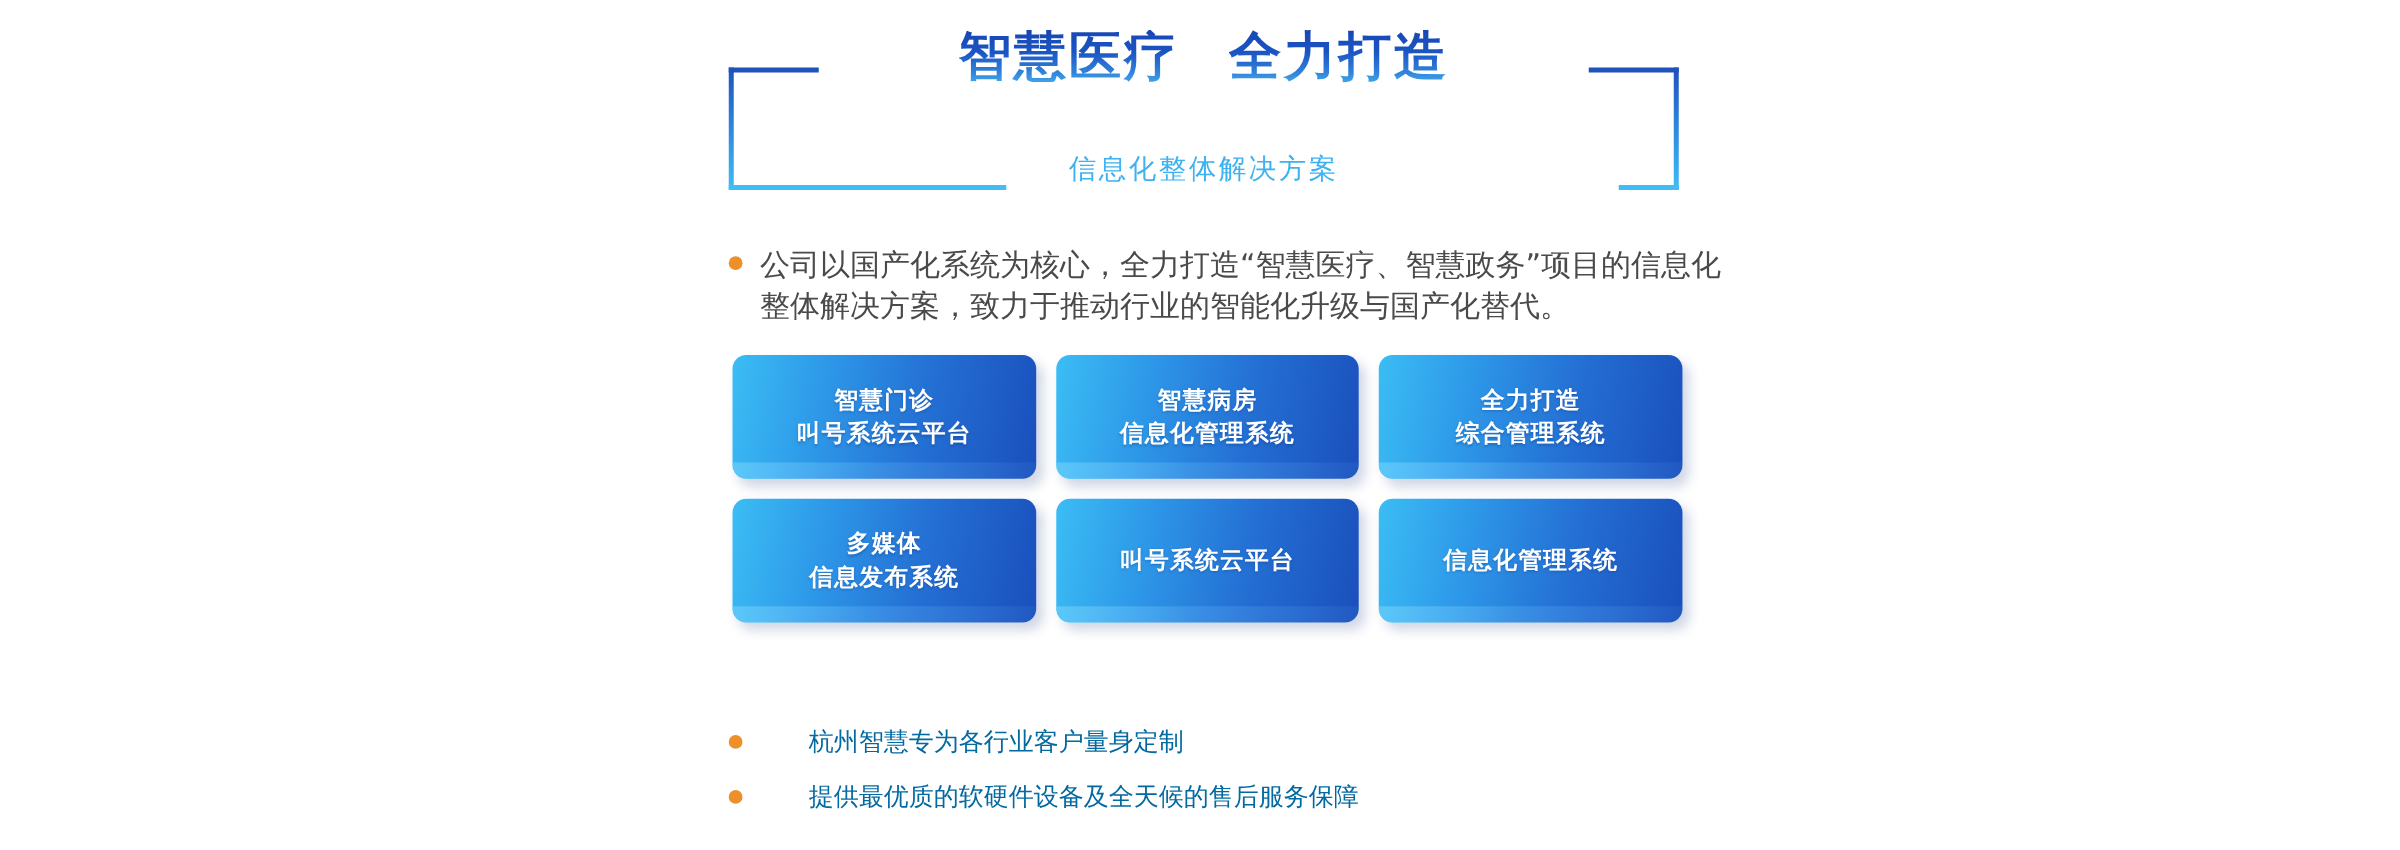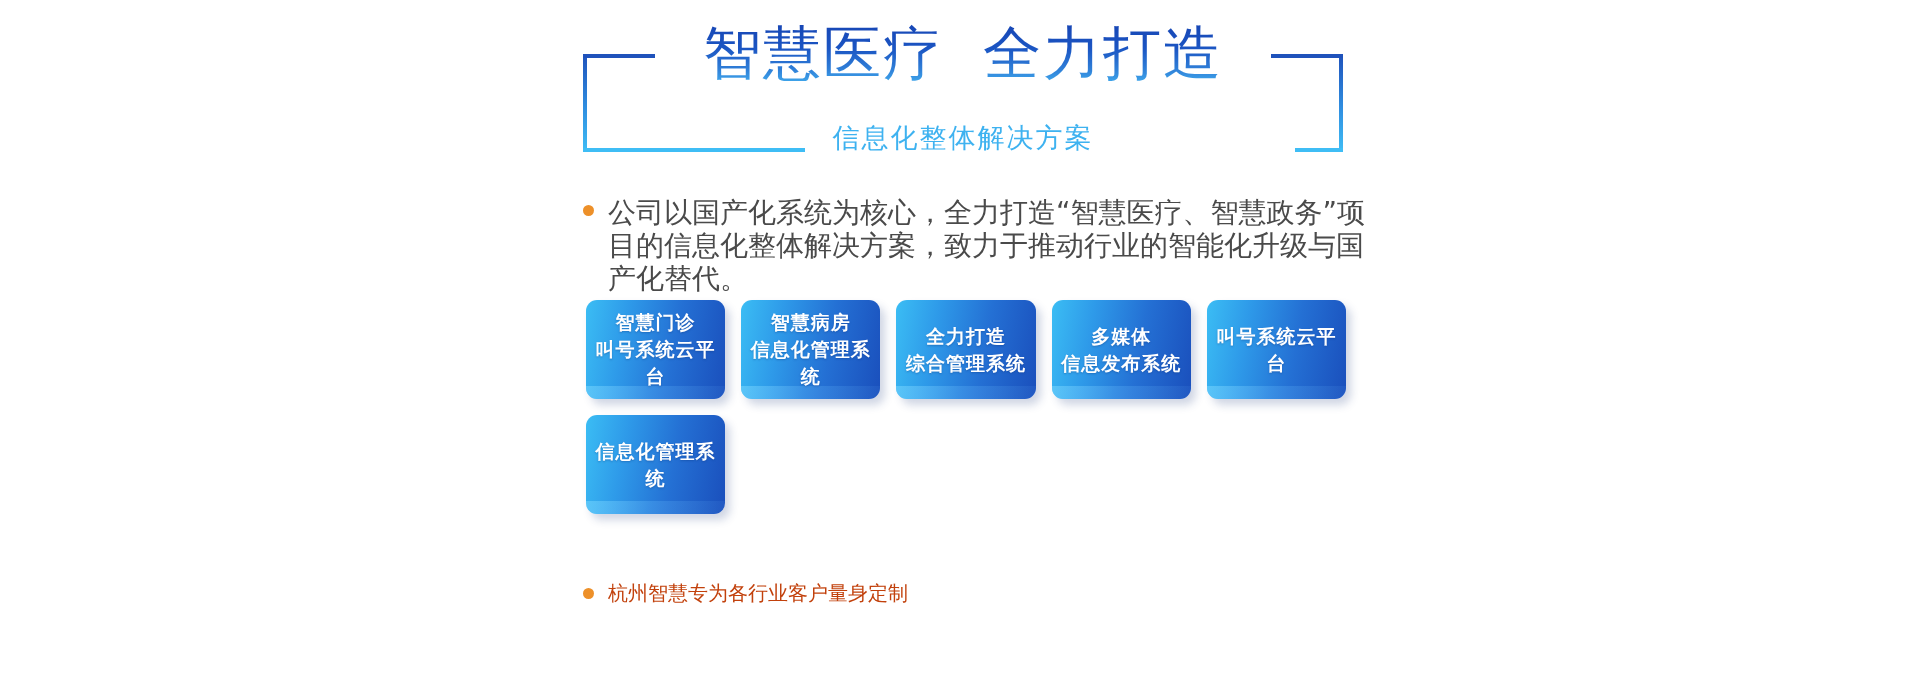--- a/index.html
+++ b/index.html
@@ -80,22 +80,22 @@
 
   .title-row {
     position: absolute;
     left: 0; top: 0;
     width: 760px;
     text-align: center;
     white-space: nowrap;
   }
   .title-main {
     display: inline-block;
-    font-size: 58px;
-    font-weight: 400;
+    font-size: 42px;
+    font-weight: 700;
     letter-spacing: 2px;
     line-height: 1;
     background: linear-gradient(180deg, #1746b5 0%, #1b55c3 42%, #2f7fd8 78%, #3ea5ea 100%);
     -webkit-background-clip: text;
     background-clip: text;
     color: transparent;
     -webkit-text-fill-color: transparent;
     font-family: "DejaVu Sans", "Liberation Sans", sans-serif;
   }
   .title-gap { display: inline-block; width: 40px; }
@@ -103,21 +103,21 @@
   .subtitle-row {
     position: absolute;
     left: 0;
     top: 96px;
     width: 760px;
     text-align: center;
     white-space: nowrap;
   }
   .subtitle-text {
     display: inline-block;
-    font-size: 27px;
+    font-size: 22px;
     font-weight: 500;
     letter-spacing: 2px;
     color: #3eb2f0;
     vertical-align: middle;
     font-family: "DejaVu Sans", "Liberation Sans", sans-serif;
   }
 
   
   .intro {
     position: absolute;
@@ -130,35 +130,35 @@
   .dot {
     width: 11px;
     height: 11px;
     border-radius: 50%;
     background: #ed9029;
     flex: 0 0 auto;
     margin-top: 9px;
     margin-right: 14px;
   }
   .intro-text {
-    font-size: 28px;
+    font-size: 24px;
     line-height: 33px;
     color: #4a4a4a;
     font-family: "DejaVu Sans", "Liberation Sans", sans-serif;
     font-weight: 400;
   }
 
   
   .cards {
     position: absolute;
     left: 586px;
-    top: 300px;
+    top: 284px;
     width: 760px;
     display: grid;
-    grid-template-columns: repeat(5, 1fr);
+    grid-template-columns: repeat(3, 1fr);
     grid-auto-rows: 99px;
     column-gap: 16px;
     row-gap: 16px;
   }
   .card {
     position: relative;
     border-radius: 11px;
     display: flex;
     align-items: center;
     justify-content: center;
@@ -199,23 +199,24 @@
     display: flex;
     align-items: center;
     margin-bottom: 18px;
   }
   .footer-item .dot {
     margin-top: 0;
   }
   .footer-text {
     font-size: 20px;
     line-height: 26px;
-    color: #c2410c;
+    color: #0369a1;
     font-family: "DejaVu Sans", "Liberation Sans", sans-serif;
     font-weight: 400;
+    margin-left: 39px;
   }
 </style>
 </head>
 <body>
 
 <div class="page">
 
   <div class="header">
 
     <div class="bracket">
@@ -264,15 +265,19 @@
     <div class="card">
       <span class="card-label">信息化管理系统</span>
     </div>
   </div>
 
   <div class="footer-list">
     <div class="footer-item">
       <span class="dot"></span>
       <span class="footer-text">杭州智慧专为各行业客户量身定制</span>
     </div>
+    <div class="footer-item">
+      <span class="dot"></span>
+      <span class="footer-text">提供最优质的软硬件设备及全天候的售后服务保障</span>
+    </div>
   </div>
 
 </div>
 
 </body></html>

